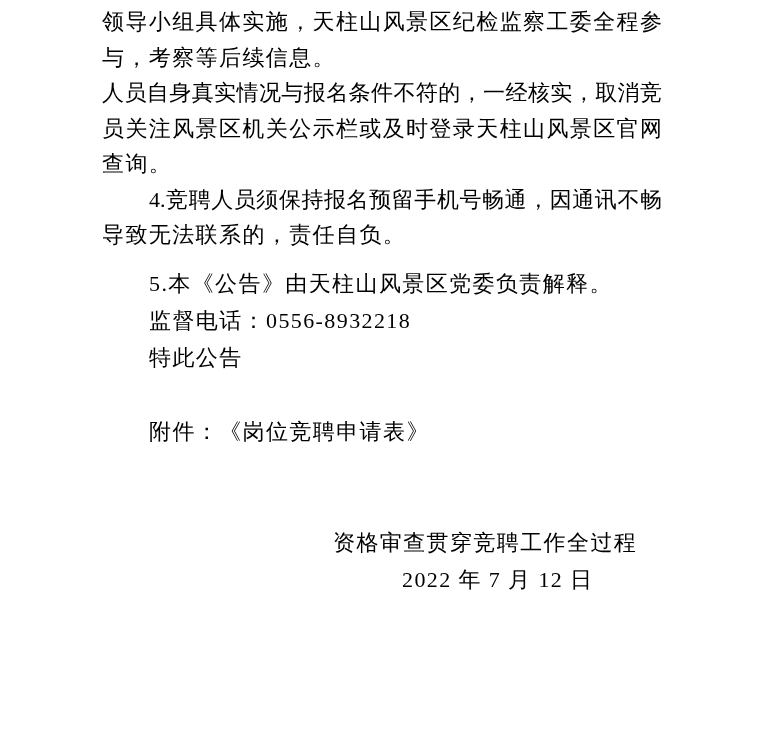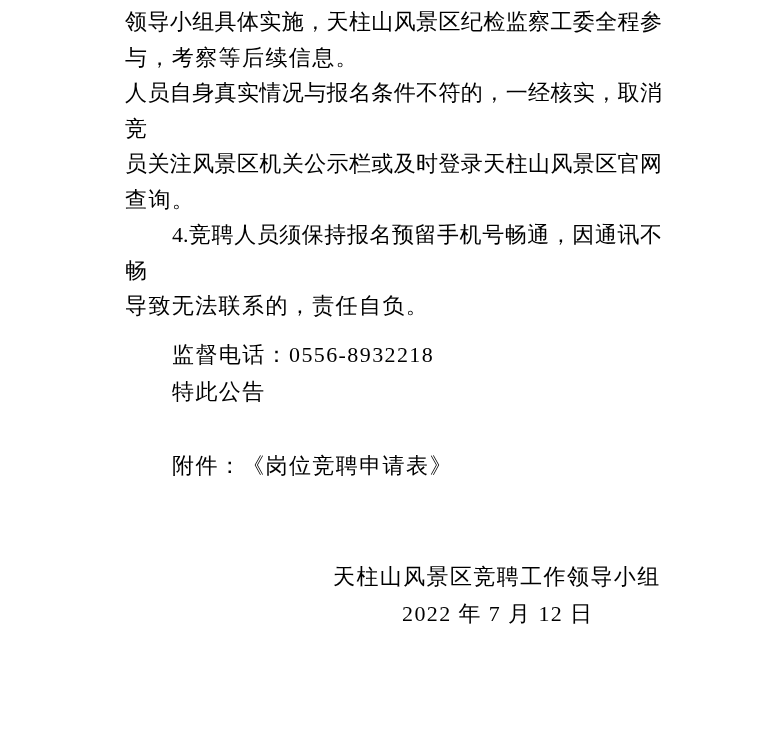--- a/index.html
+++ b/index.html
@@ -17,21 +17,20 @@
     color: #000000;
   }
   .content {
     padding: 4px 108px 0 102px; 
     width: 560px;
   }
   .line {
     font-size: 22px;
     letter-spacing: 1.4px;
     white-space: nowrap;
-    margin-left: 23px;
   }
   
   .sec-a { line-height: 35.5px; }
   
   .sec-b { line-height: 37px; margin-top: 12px; }
   
   .fill {
     letter-spacing: 0;
     white-space: normal;
     text-align: justify;
@@ -53,24 +52,25 @@
       <div class="line fill">领导小组具体实施，天柱山风景区纪检监察工委全程参</div>
       <div class="line">与，考察等后续信息。</div>
       <div class="line fill">人员自身真实情况与报名条件不符的，一经核实，取消竞</div>
       <div class="line fill">员关注风景区机关公示栏或及时登录天柱山风景区官网</div>
       <div class="line">查询。</div>
       <div class="line fill ind">4.竞聘人员须保持报名预留手机号畅通，因通讯不畅</div>
       <div class="line">导致无法联系的，责任自负。</div>
     </div>
 
     <div class="sec-b">
+      <div class="line ind">5.本《公告》由天柱山风景区党委负责解释。</div>
       <div class="line ind">监督电话：0556-8932218</div>
       <div class="line ind">特此公告</div>
       <div class="blank"></div>
       <div class="line ind">附件：《岗位竞聘申请表》</div>
       <div class="blank"></div>
       <div class="blank"></div>
-      <div class="line sig">天柱山风景区竞聘工作领导小组</div>
+      <div class="line sig">资格审查贯穿竞聘工作全过程</div>
       <div class="line date">2022 年 7 月 12 日</div>
     </div>
 
   </div>
 </div>
 
 </body></html>

